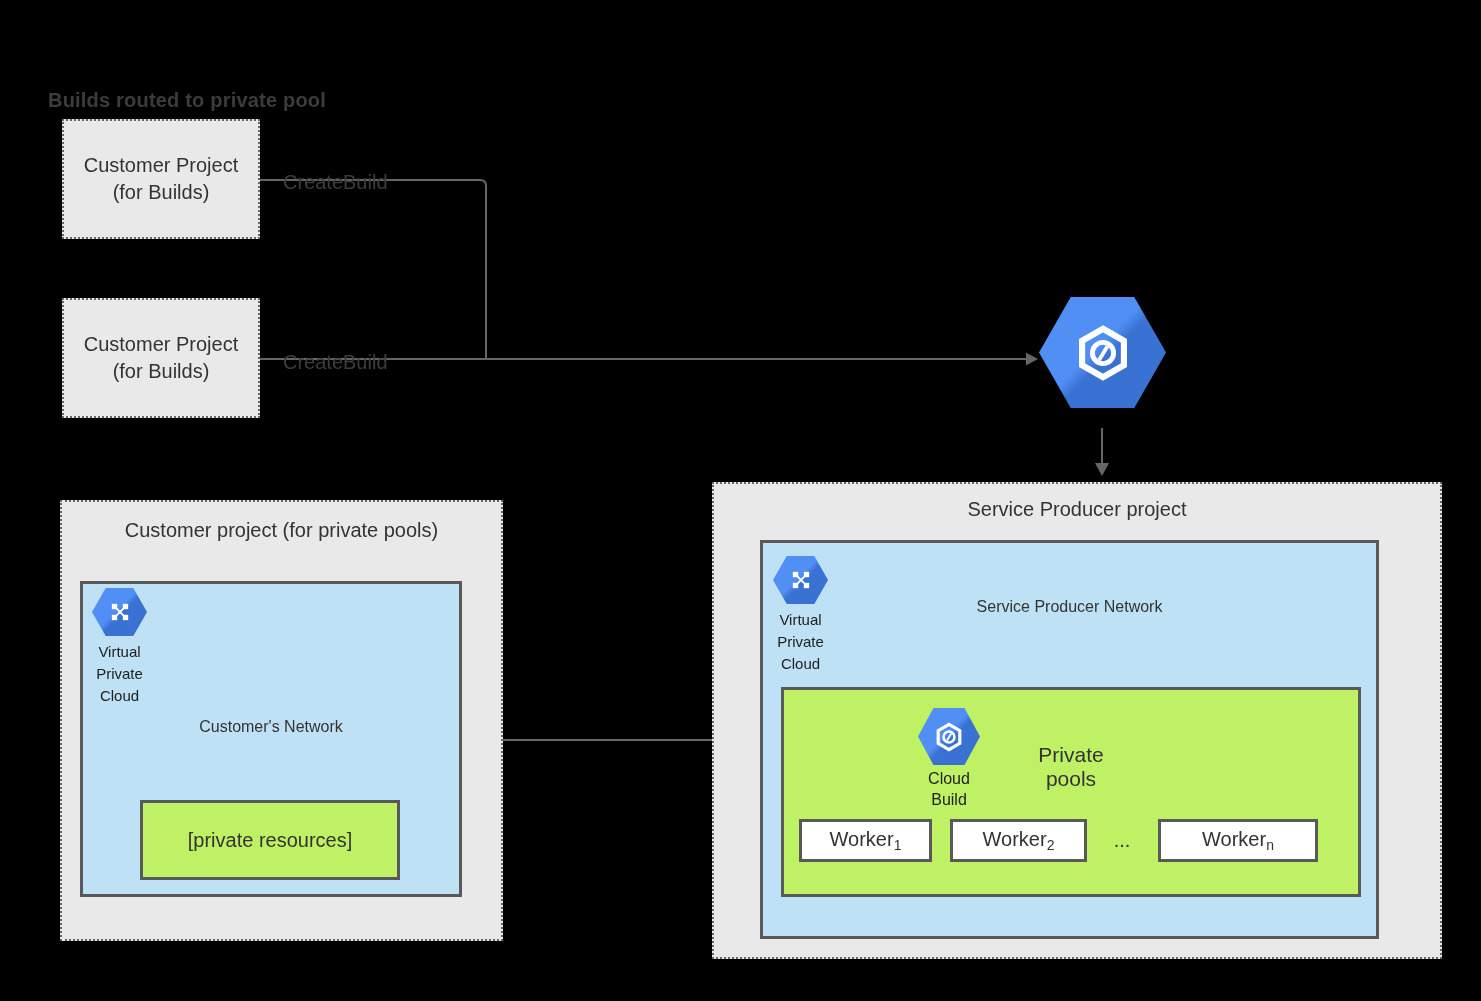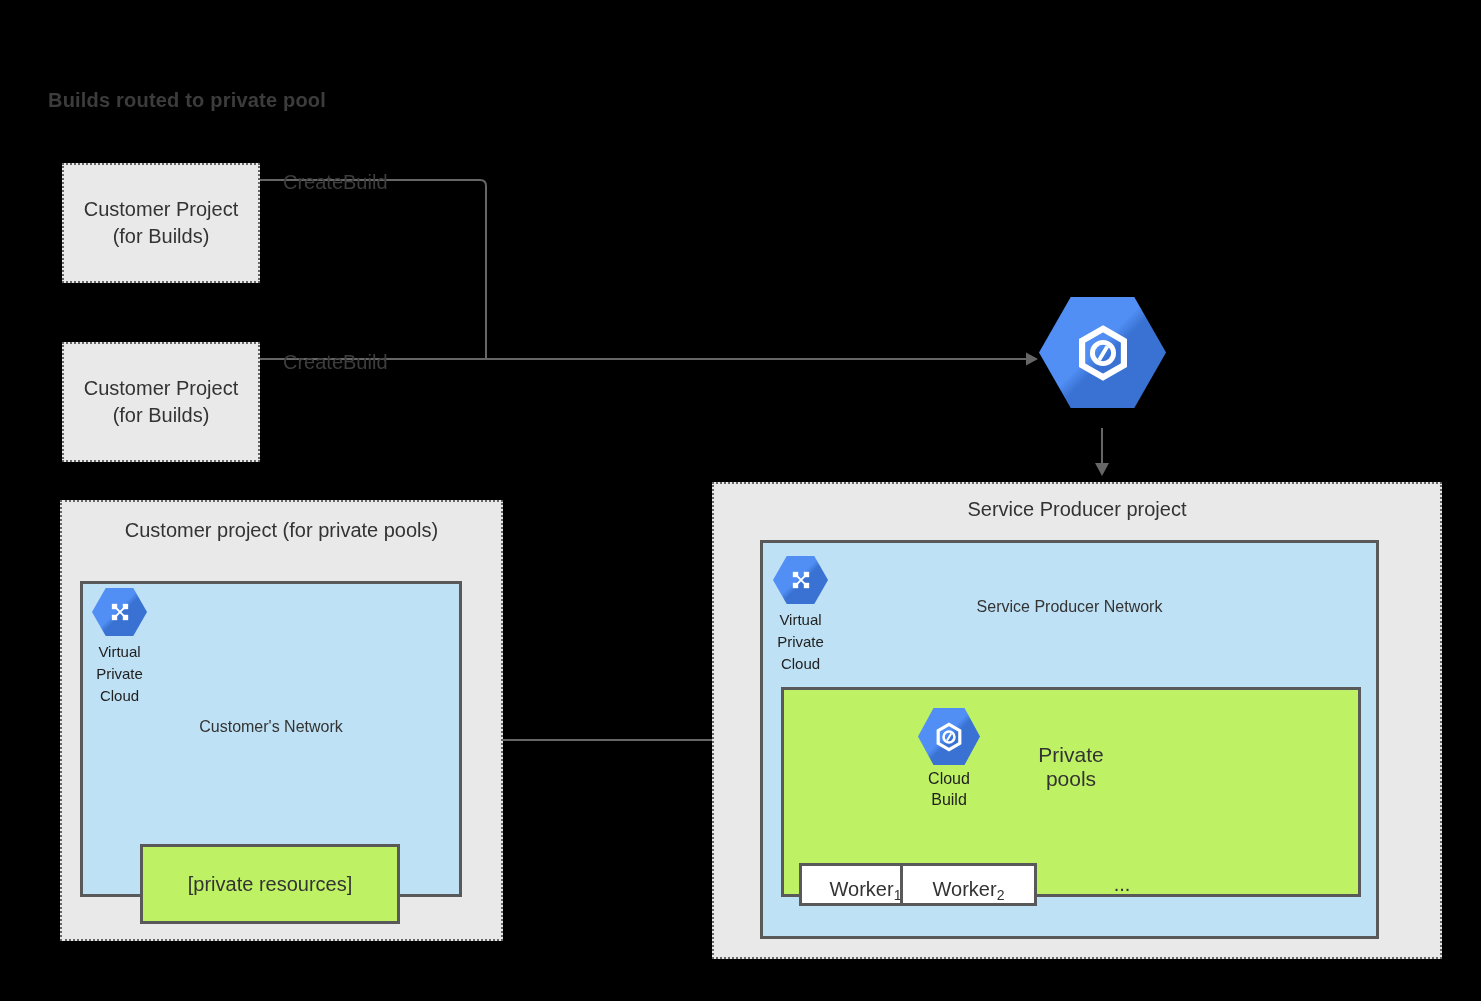--- a/index.html
+++ b/index.html
@@ -13,30 +13,30 @@
     left:48px; top:56px; font-size:20px; font-weight:bold; color:#3c3c3c; letter-spacing:0.2px;margin-top:33px;
   }
 
   .dotted-box {
     background:#e9e9e9; border:2px dotted #666;
   }
   .solid-border { border:3px solid #595959; }
   .net-fill { background:#bfe1f5; }
   .white-fill { background:#bef264; }
 
-  .center-flex { display:flex; align-items:center; justify-content:center; text-align:center;margin-top:44px; }
+  .center-flex { display:flex; align-items:center; justify-content:center; text-align:center; }
   .pre { white-space:pre-line; }
 
   .proj-box-label { font-size:20px; line-height:27px; color:#333; }
   .action-label { font-size:20px; color:#3d3d3d;margin-top:28px; }
   .container-title { font-size:20px; color:#333; text-align:center; }
   .network-title { font-size:16px; color:#333; text-align:center; }
   .small-icon-label { font-size:15px; line-height:22px; color:#212121; text-align:center; }
   .pool-title { font-size:21px; color:#333; text-align:center; }
-  .worker-box { background:#fff; border:3px solid #595959;align-items:flex-end; }
+  .worker-box { background:#fff; border:3px solid #595959; }
   .worker-label { font-size:20px; color:#333; }
   .worker-label .sub { font-size:14px; vertical-align:-4px; }
   .ellipsis { font-size:20px; color:#333; }
 
   .hex {
     clip-path: polygon(25% 0, 75% 0, 100% 50%, 75% 100%, 25% 100%, 0 50%);
     background-color:#4285f4;
     background-image: linear-gradient(135deg, rgba(255,255,255,0.08) 0%, rgba(255,255,255,0.08) 46%, rgba(0,0,0,0.14) 54%);
     display:flex; align-items:center; justify-content:center;
   }
@@ -139,18 +139,21 @@
     </svg>
   </div>
   <div class="abs small-icon-label pre" style="left:909px; top:768px; width:80px; font-size:16px; line-height:21px;">Cloud
 Build</div>
 
   <div class="abs pool-title" style="left:1011px; top:743px; width:120px;">Private pools</div>
 
   <div class="abs worker-box center-flex" style="left:799px; top:819px; width:133px; height:43px;">
     <span class="worker-label"><span>Worker</span><span class="sub">1</span></span>
   </div>
-  <div class="abs worker-box center-flex" style="left:900px; top:819px; width:137px; height:43px;">
+  <div class="abs worker-box center-flex" style="left:950px; top:819px; width:137px; height:43px;">
     <span class="worker-label"><span>Worker</span><span class="sub">2</span></span>
   </div>
   <div class="abs center-flex ellipsis" style="left:1098px; top:819px; width:48px; height:43px;">...</div>
+  <div class="abs worker-box center-flex" style="left:1158px; top:819px; width:160px; height:43px;">
+    <span class="worker-label"><span>Worker</span><span class="sub">n</span></span>
+  </div>
 
 </div>
 
 </body></html>

